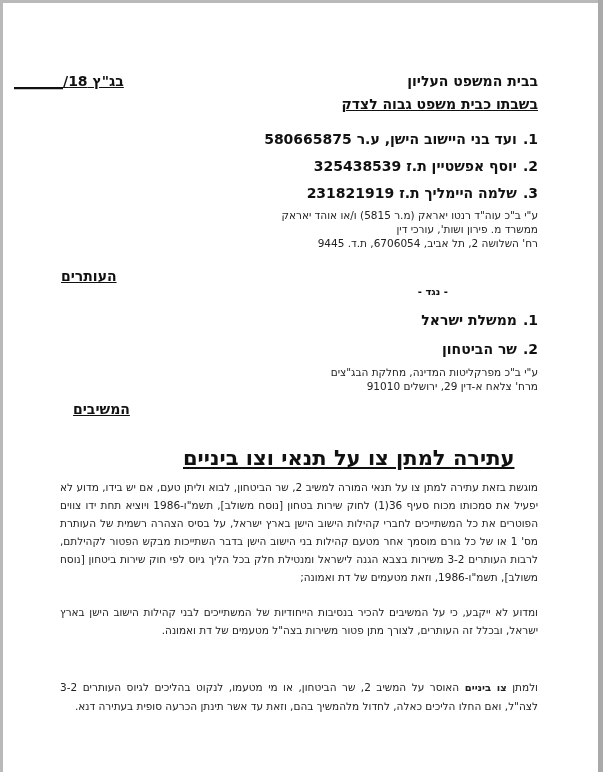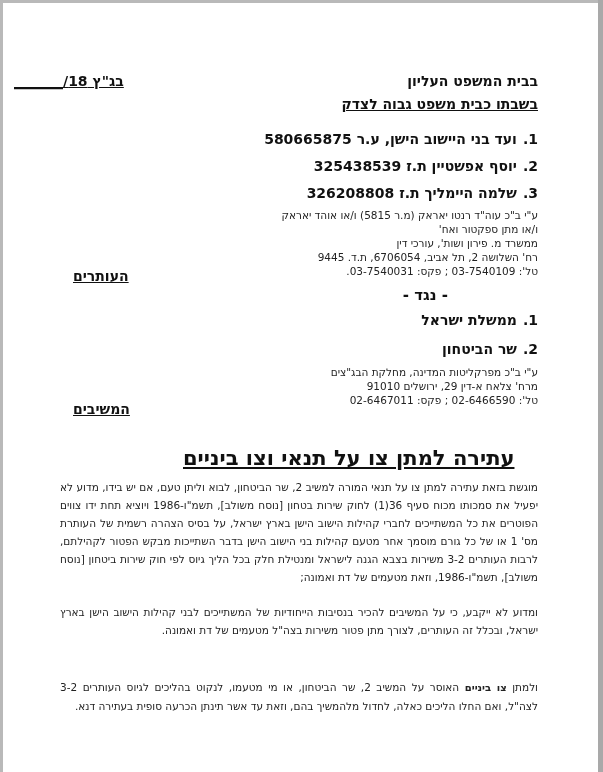--- a/index.html
+++ b/index.html
@@ -31,40 +31,37 @@
 <div class="frame-right"></div>
 
 <div class="page">
 
   <div class="abs h1 bold u" style="right:60px; top:93px;">בשבתו כבית משפט גבוה לצדק</div>
   <div class="abs h1 bold" style="right:60px; top:70px;">בבית המשפט העליון</div>
   <div class="abs h1 bold u" style="left:11px; top:70px; direction:rtl;"><span>בג"ץ 18/</span><span>_______</span></div>
 
   <div class="abs party" style="right:60px; top:128px;"><span class="num">1.</span><span>ועד בני היישוב הישן, ע.ר 580665875</span></div>
   <div class="abs party" style="right:60px; top:155px;"><span class="num">2.</span><span>יוסף אפשטיין ת.ז 325438539</span></div>
-  <div class="abs party" style="right:60px; top:182px;"><span class="num">3.</span><span>שלמה היימליך ת.ז 326208808</span></div>
+  <div class="abs party" style="right:60px; top:182px;"><span class="num">3.</span><span>שלמה היימליך ת.ז 231821919</span></div>
 
   <div class="abs small" style="right:60px; top:205px;">
     <div>ע"י ב"כ עוה"ד רנטו יאראק (מ.ר 5815)  ו/או אוהד יאראק</div>
-    <div>ו/או מתן ספקטור ואח'</div>
     <div>ממשרד מ. פירון ושות', עורכי דין</div>
     <div>רח' השלושה 2, תל אביב, 6706054, ת.ד. 9445</div>
-    <div>טל': 03-7540109 ; פקס: 03-7540031.</div>
   </div>
-  <div class="abs h1 bold u" style="left:70px; top:265px;">העותרים</div>
+  <div class="abs h1 bold u" style="left:58px; top:265px;">העותרים</div>
 
-  <div class="abs bold" style="right:150px; top:283px; font-size:15px;">- נגד -</div>
+  <div class="abs bold" style="right:150px; top:283px; font-size:10px;">- נגד -</div>
 
   <div class="abs party" style="right:60px; top:309px;"><span class="num">1.</span><span>ממשלת ישראל</span></div>
   <div class="abs party" style="right:60px; top:338px;"><span class="num">2.</span><span>שר הביטחון</span></div>
 
   <div class="abs small" style="right:60px; top:362px;">
     <div>ע"י ב"כ מפרקליטות המדינה, מחלקת הבג"צים</div>
     <div>מרח' צלאח א-דין 29, ירושלים 91010</div>
-    <div>טל': 02-6466590 ; פקס: 02-6467011</div>
   </div>
   <div class="abs h1 bold u" style="left:70px; top:398px;">המשיבים</div>
 
   <div class="abs bold u" style="left:180px; top:443px; font-size:21px;">עתירה למתן צו על תנאי וצו ביניים</div>
 
   <div class="para" style="top:475px;">מוגשת בזאת עתירה למתן צו על תנאי המורה למשיב 2, שר הביטחון, לבוא וליתן טעם, אם יש בידו, מדוע לא יפעיל את סמכותו מכוח סעיף 36(1) לחוק שירות בטחון [נוסח משולב], תשמ"ו-1986 ויוציא תחת ידו צווים הפוטרים את כל המשתייכים לחברי קהילות הישוב הישן  בארץ ישראל, על בסיס הצהרה רשמית של העותרת מס' 1 או של כל גורם מוסמך אחר מטעם קהילות בני הישוב הישן בדבר השתייכות מבקש הפטור לקהילתם, לרבות העותרים 3-2 משירות בצבא הגנה לישראל ומנטילת חלק בכל הליך גיוס לפי חוק שירות ביטחון [נוסח משולב], תשמ"ו-1986, וזאת מטעמים של דת ואמונה;</div>
   <div class="para" style="top:600px;">ומדוע לא ייקבע, כי על המשיבים להכיר בנסיבות הייחודיות של המשתייכים לבני קהילות הישוב הישן בארץ ישראל, ובכלל זה העותרים,  לצורך מתן פטור משירות בצה"ל מטעמים של דת ואמונה.</div>
   <div class="para" style="top:675px;"><span>ולמתן </span><span class="bold" style="font-size:10px;">צו ביניים</span><span> האוסר על המשיב 2, שר הביטחון, או מי מטעמו, לנקוט בהליכים לגיוס העותרים 3-2 לצה"ל, ואם החלו הליכים כאלה, לחדול מלהמשיך בהם, וזאת עד אשר תינתן הכרעה סופית בעתירה דנא.</span></div>
 
 </div>

